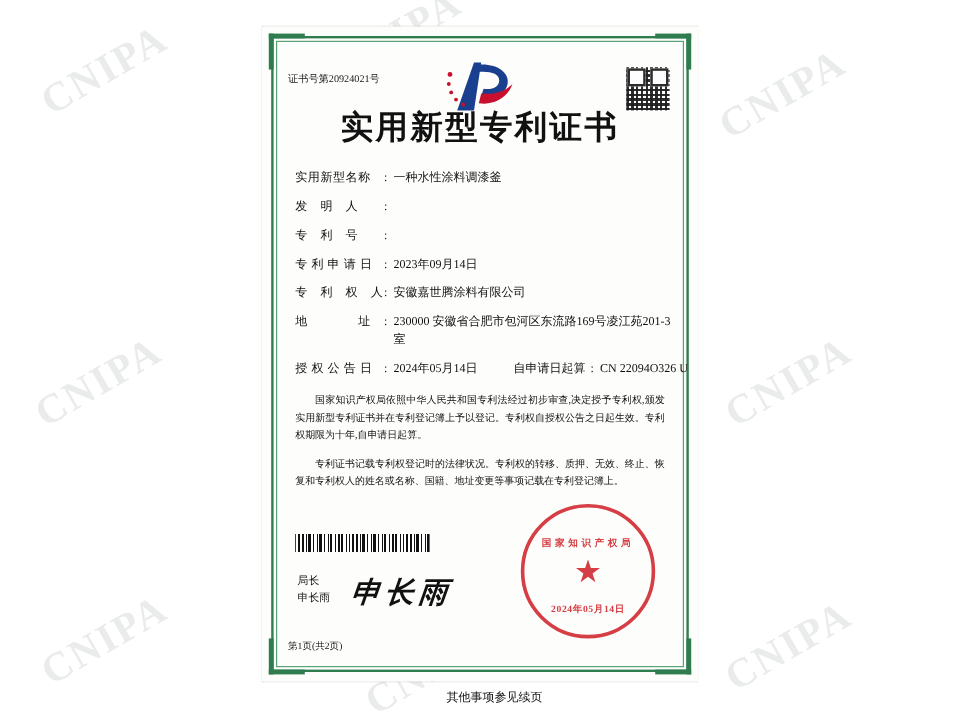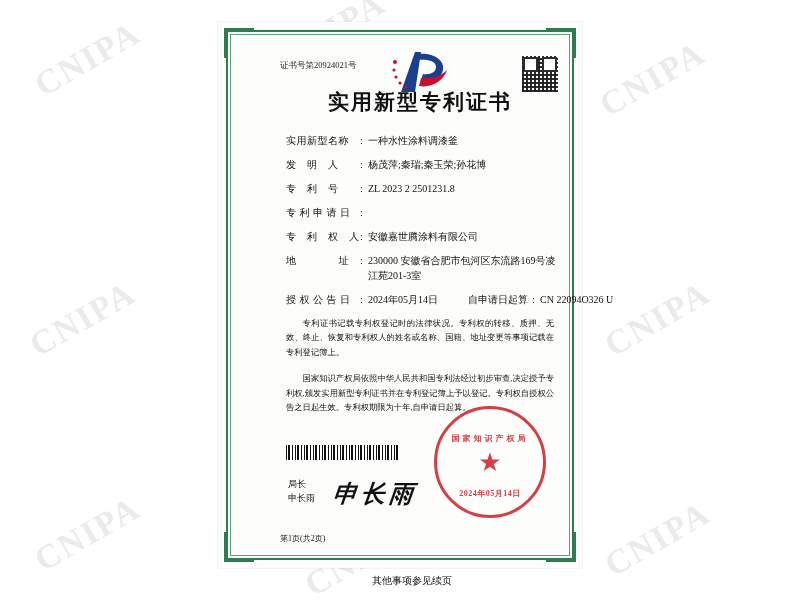--- a/index.html
+++ b/index.html
@@ -67,21 +67,21 @@
     width: 26px; height: 26px;
     border: 0 solid #2f7d4f;
   }
   .corner.tl { left: 6px;  top: 6px;    border-left-width:4px;  border-top-width:4px; }
   .corner.tr { right: 6px; top: 6px;    border-right-width:4px; border-top-width:4px; }
   .corner.bl { left: 6px;  bottom: 6px; border-left-width:4px;  border-bottom-width:4px; }
   .corner.br { right: 6px; bottom: 6px; border-right-width:4px; border-bottom-width:4px; }
 
   .content {
     position: absolute;
-    left: 22px; top: 20px; right: 22px; bottom: 16px; margin-left: 40px;
+    left: 22px; top: 20px; right: 22px; bottom: 16px;
   }
 
   .cert-no {
     font-family: "Liberation Serif", serif;
     font-size: 8.5px;
     color: #1a1a1a;
     margin-top: 18px;
   }
 
   
@@ -116,21 +116,21 @@
     background: #fff;
   }
   .qr::before { left: 1px; top: 1px; }
   .qr::after  { right: 1px; top: 1px; }
 
   
   .title {
     text-align: center;
     font-family: "Liberation Serif", serif;
     font-weight: bold;
-    font-size: 21px;
+    font-size: 27px;
     letter-spacing: 2px;
     color: #111;
     margin-top: 16px;
   }
 
   
   .fields {
     margin-top: 18px;
     padding-left: 6px;
   }
@@ -205,21 +205,21 @@
     font-weight: bold;
     letter-spacing: 4px;
     color: #111;
     transform: skewX(-6deg);
   }
 
   
   .seal {
     position: absolute;
     right: 14px;
-    bottom: 34px;
+    bottom: 20px;
     width: 106px;
     height: 106px;
     border: 3px solid #d0242c;
     border-radius: 50%;
     color: #d0242c;
     opacity: .88;
   }
   .seal-star {
     position: absolute;
     left: 50%; top: 50%;
@@ -316,32 +316,31 @@
 
         <div class="frow">
           <div class="flabel">实用新型名称</div>
           <div class="fcolon">:</div>
           <div class="fvalue">一种水性涂料调漆釜</div>
         </div>
 
         <div class="frow">
           <div class="flabel">发　明　人</div>
           <div class="fcolon">:</div>
-          <div class="fvalue">杨茂萍;秦瑞;秦玉荣;孙花博</div>
         </div>
 
         <div class="frow">
           <div class="flabel">专　利　号</div>
           <div class="fcolon">:</div>
-          <div class="fvalue">ZL 2023 2 2501231.8</div>
         </div>
 
         <div class="frow">
           <div class="flabel">专 利 申 请 日</div>
           <div class="fcolon">:</div>
+          <div class="fvalue">2023年09月14日</div>
         </div>
 
         <div class="frow">
           <div class="flabel">专　利　权　人</div>
           <div class="fcolon">:</div>
           <div class="fvalue">安徽嘉世腾涂料有限公司</div>
         </div>
 
         <div class="frow">
           <div class="flabel">地　　　　址</div>
@@ -353,22 +352,22 @@
           <div class="flabel">授 权 公 告 日</div>
           <div class="fcolon">:</div>
           <div class="fvalue">2024年05月14日</div>
           <div class="flabel2">自申请日起算</div>
           <div class="fcolon">:</div>
           <div class="fvalue">CN 22094O326 U</div>
         </div>
 
       </div>
 
+      <div class="para first">国家知识产权局依照中华人民共和国专利法经过初步审查,决定授予专利权,颁发实用新型专利证书并在专利登记簿上予以登记。专利权自授权公告之日起生效。专利权期限为十年,自申请日起算。</div>
       <div class="para">专利证书记载专利权登记时的法律状况。专利权的转移、质押、无效、终止、恢复和专利权人的姓名或名称、国籍、地址变更等事项记载在专利登记簿上。</div>
-      <div class="para first">国家知识产权局依照中华人民共和国专利法经过初步审查,决定授予专利权,颁发实用新型专利证书并在专利登记簿上予以登记。专利权自授权公告之日起生效。专利权期限为十年,自申请日起算。</div>
 
       <div class="barcode"></div>
 
       <div class="sig-block">
         <div class="sig-label">
           <div>局长</div>
           <div>申长雨</div>
         </div>
         <div class="sig-hand">申长雨</div>
       </div>

